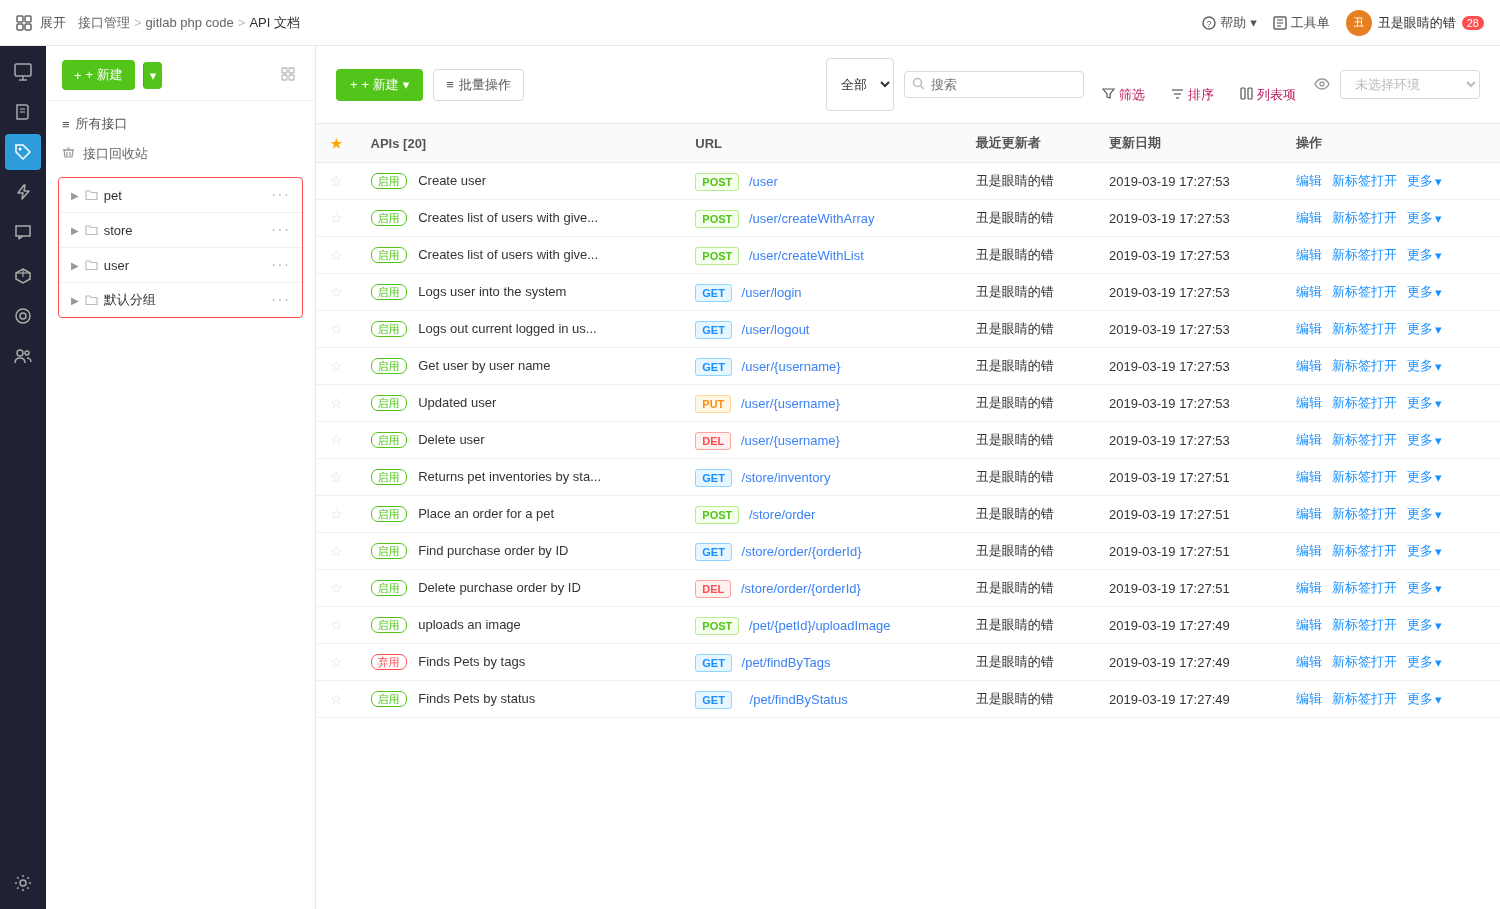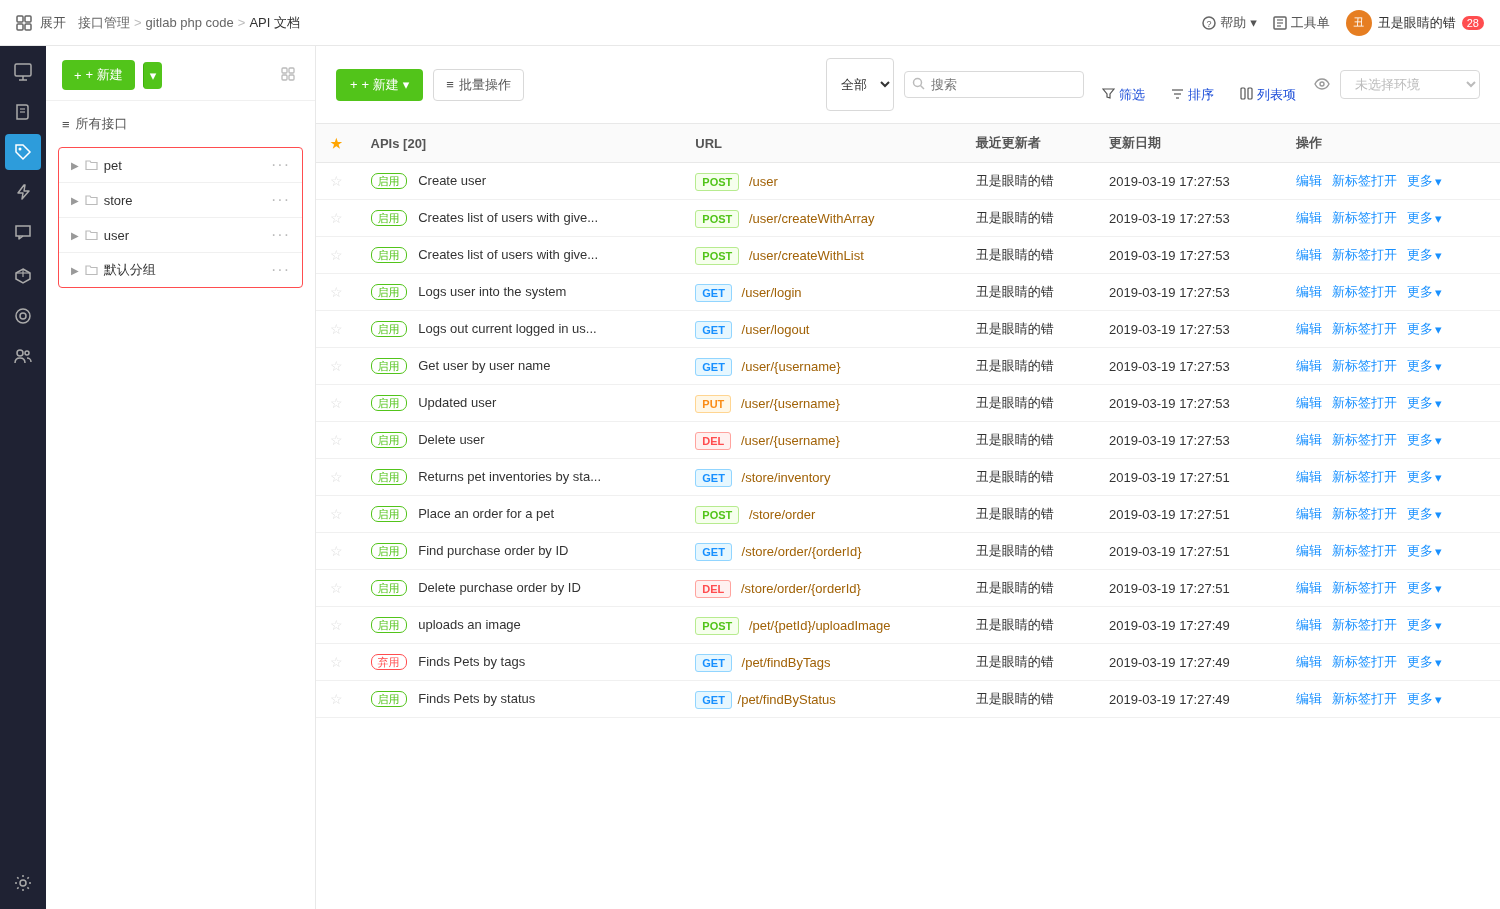--- a/index.html
+++ b/index.html
@@ -191,21 +191,21 @@
       border: 1px solid #d9d9d9;
       border-radius: 4px;
       padding: 5px 10px;
       font-size: 13px;
       width: 180px;
       outline: none;
     }
     .toolbar-action-btn {
       background: #fff;
       border: none;
-      color: #1d4ed8;
+      color: #be185d;
       cursor: pointer;
       font-size: 13px;
       display: flex;
       align-items: center;
       gap: 4px;
       padding: 5px 8px;
       margin-top: 20px;
     }
     .env-select {
       border: 1px solid #d9d9d9;
@@ -254,21 +254,21 @@
       padding: 2px 6px;
       font-size: 11px;
       font-weight: 600;
       white-space: nowrap;
     }
     .method-get { background: #e6f7ff; color: #1890ff; border: 1px solid #91d5ff; }
     .method-post { background: #f6ffed; color: #52c41a; border: 1px solid #b7eb8f; }
     .method-put { background: #fff7e6; color: #fa8c16; border: 1px solid #ffd591; }
     .method-del { background: #fff1f0; color: #ff4d4f; border: 1px solid #ffa39e; }
 
-    .url-text { color: #a16207; font-size: 13px; }
+    .url-text { color: #3b82f6; font-size: 13px; }
 
     .action-links { display: flex; align-items: center; gap: 10px; }
     .action-link { color: #1890ff; cursor: pointer; font-size: 13px; text-decoration: none; white-space: nowrap; }
     .action-more { color: #1890ff; cursor: pointer; font-size: 13px; display: flex; align-items: center; gap: 2px; }
 
     .eye-icon { color: #999; cursor: pointer; font-size: 14px; }
   </style>
 </head>
 <body>
 
@@ -396,20 +396,30 @@
               <rect x="8" y="8" width="5" height="5" rx="1" stroke="#bbb" stroke-width="1.3"></rect>
             </svg>
         </span>
       </div>
     </div>
 
     <div class="tree-nav">
       <div class="tree-section-title">
         <span>≡</span>
         <span>所有接口</span>
+      </div>
+      <div class="tree-recycling">
+        <span>
+          <svg width="13" height="13" viewBox="0 0 13 13" fill="none">
+              <path d="M2 4h9l-1 7H3L2 4z" stroke="#999" stroke-width="1.2"></path>
+              <line x1="1" y1="4" x2="12" y2="4" stroke="#999" stroke-width="1.2"></line>
+              <path d="M5 2h3M5 6v4M8 6v4" stroke="#999" stroke-width="1.2"></path>
+            </svg>
+        </span>
+        <span>接口回收站</span>
       </div>
 
       <div class="tree-group-section">
         <div class="tree-group-item">
           <span class="chevron">▶</span>
           <span style="color:#999;">
             <svg width="13" height="11" viewBox="0 0 13 11" fill="none">
                 <path d="M1 2h4l1 1.5h6v7H1V2z" stroke="#bbb" stroke-width="1.2"></path>
               </svg>
           </span>
@@ -933,21 +943,21 @@
             <tr>
     <td class="star-col">
       <span style="color:#ddd;font-size:14px;cursor:pointer;">☆</span>
     </td>
     <td>
       <span class="status-badge">启用</span>
       <span style="margin-left:8px;">Finds Pets by status</span>
     </td>
     <td>
       <span class="method-badge method-get">GET</span>
-      <span class="url-text" style="margin-left:2px;">/pet/findByStatus</span>
+      <span class="url-text" style="margin-left:14px;">/pet/findByStatus</span>
     </td>
     <td>
       <span>丑是眼睛的错</span>
     </td>
     <td>
       <span>2019-03-19 17:27:49</span>
     </td>
     <td>
       <div class="action-links">
         <a class="action-link">编辑</a>

